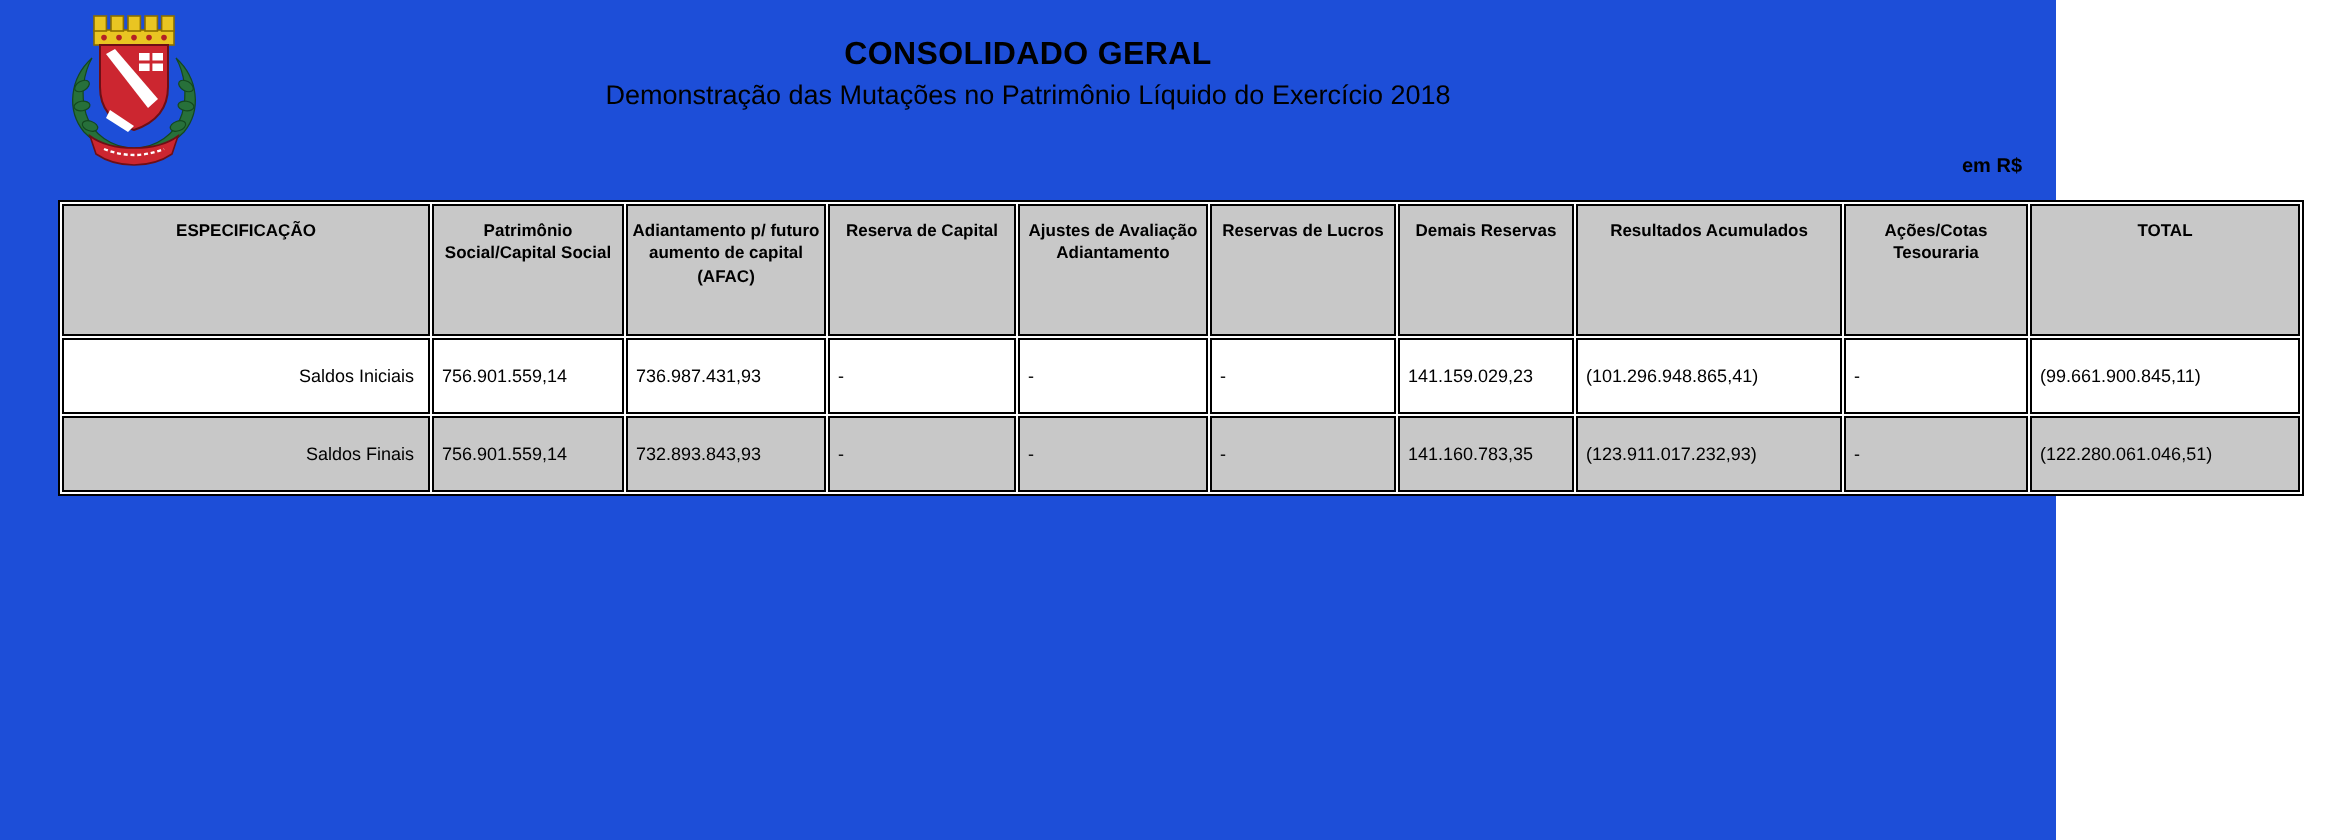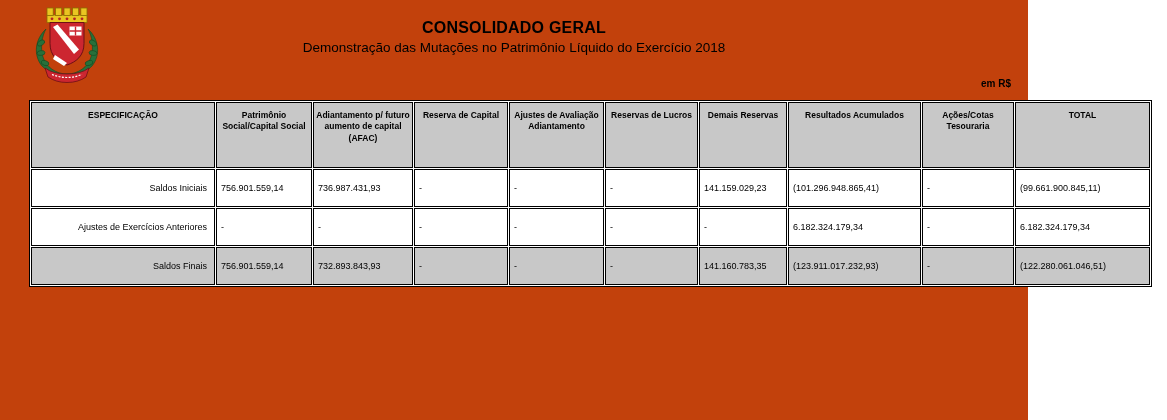--- a/index.html
+++ b/index.html
@@ -1,20 +1,20 @@
 <!DOCTYPE html>
 <html style="--header-bg: #c8c8c8; --total-row-bg: #c8c8c8; --border: #000000; --logo-red: #cc2630; --logo-green: #27703a; --logo-yellow: #e9c522;"><head>
 <meta charset="utf-8">
 <style>
   html,body { margin:0; padding:0; background:#ffffff; }
   body {
     width:1167px; height:420px; overflow:hidden;
     font-family:"Liberation Sans", sans-serif; color:#000;
   }
-  .page { position:relative; width:1028px; height:420px; background:#c2410c; }
+  .page { position:relative; width:1028px; height:420px; background:#1d4ed8; }
 
   .doc-header { position:relative; height:96px; }
   .logo { position:absolute; left:29px; top:3px; width:76px; height:80px; }
   .titles { padding-top:19px; text-align:center; }
   .title { font-size:16px; font-weight:bold; letter-spacing:0.2px; }
   .subtitle { font-size:13.5px; margin-top:3px; }
 
   .currency {
     position:absolute; top:78px; right:17px;
     font-size:10px; font-weight:bold;
@@ -130,32 +130,20 @@
         <td class="num">756.901.559,14</td>
         <td class="num">736.987.431,93</td>
         <td class="num">-</td>
         <td class="num">-</td>
         <td class="num">-</td>
         <td class="num">141.159.029,23</td>
         <td class="num">(101.296.948.865,41)</td>
         <td class="num">-</td>
         <td class="num">(99.661.900.845,11)</td>
       </tr>
-      <tr>
-        <td class="lbl">Ajustes de Exercícios Anteriores</td>
-        <td class="num">-</td>
-        <td class="num">-</td>
-        <td class="num">-</td>
-        <td class="num">-</td>
-        <td class="num">-</td>
-        <td class="num">-</td>
-        <td class="num">6.182.324.179,34</td>
-        <td class="num">-</td>
-        <td class="num">6.182.324.179,34</td>
-      </tr>
       <tr class="total">
         <td class="lbl">Saldos Finais</td>
         <td class="num">756.901.559,14</td>
         <td class="num">732.893.843,93</td>
         <td class="num">-</td>
         <td class="num">-</td>
         <td class="num">-</td>
         <td class="num">141.160.783,35</td>
         <td class="num">(123.911.017.232,93)</td>
         <td class="num">-</td>

